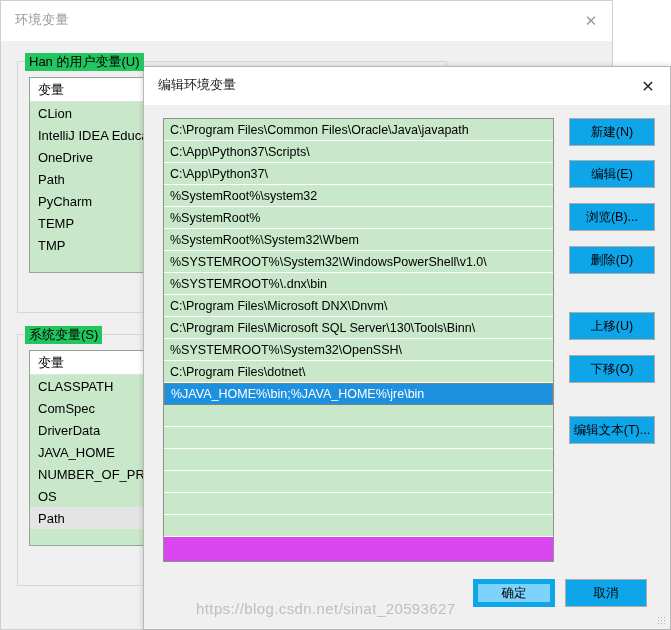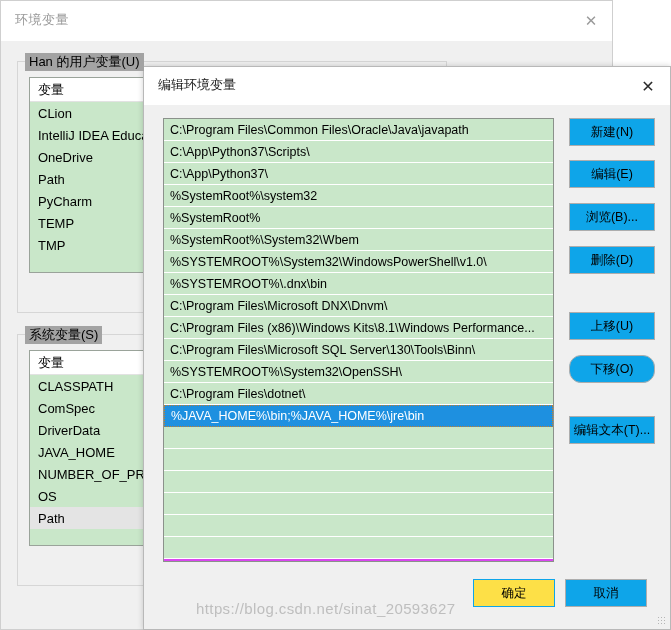--- a/index.html
+++ b/index.html
@@ -47,21 +47,21 @@
   
   .groupbox { position: absolute; }
   .groupbox .gb-frame {
     position: absolute; left: 0; top: 8px; right: 0; bottom: 0;
     border: 1px solid #d6d6d6;
     border-top: 1px solid #d6d6d6;
     box-sizing: border-box;
   }
   .groupbox .gb-legend {
     position: absolute; left: 8px; top: 0px;
-    background: #a3a3a3;
+    background: #22c55e;
     padding: 0 4px;
     font-size: 13px; color: #000000;
     white-space: nowrap;
     z-index: 2;
   }
 
   
   .varlist {
     position: absolute;
     background: #c9e7c9;
@@ -159,22 +159,22 @@
     font-size: 12.5px;
     color: #000000;
     display: flex; align-items: center; justify-content: center;
     font-family: "Liberation Sans", "DejaVu Sans", sans-serif;
   }
   .side-btn { left: 425px; width: 86px; height: 28px; }
 
   
   .btn-ok {
     left: 329px; top: 512px; width: 82px; height: 28px;
-    background: #fde047;
-    border: 1px solid #0ea5e9;
+    background: #7dd3fc;
+    border: 5px solid #0ea5e9;
   }
   .btn-cancel {
     left: 421px; top: 512px; width: 82px; height: 28px;
   }
 
   .watermark {
     position: absolute;
     left: 196px; top: 600px;
     font-size: 15px;
     color: rgba(170,170,170,.72);
@@ -284,21 +284,20 @@
       <div id="path-rows">
           <div class="pl-row">C:\Program Files\Common Files\Oracle\Java\javapath</div>
           <div class="pl-row">C:\App\Python37\Scripts\</div>
           <div class="pl-row">C:\App\Python37\</div>
           <div class="pl-row">%SystemRoot%\system32</div>
           <div class="pl-row">%SystemRoot%</div>
           <div class="pl-row">%SystemRoot%\System32\Wbem</div>
           <div class="pl-row">%SYSTEMROOT%\System32\WindowsPowerShell\v1.0\</div>
           <div class="pl-row">%SYSTEMROOT%\.dnx\bin</div>
           <div class="pl-row">C:\Program Files\Microsoft DNX\Dnvm\</div>
-          <div class="pl-row">C:\Program Files (x86)\Windows Kits\8.1\Windows Performance...</div>
           <div class="pl-row">C:\Program Files\Microsoft SQL Server\130\Tools\Binn\</div>
           <div class="pl-row">%SYSTEMROOT%\System32\OpenSSH\</div>
           <div class="pl-row">C:\Program Files\dotnet\</div>
           <div class="pl-row selected">%JAVA_HOME%\bin;%JAVA_HOME%\jre\bin</div>
           <div class="pl-row empty">&nbsp;</div>
           <div class="pl-row empty">&nbsp;</div>
           <div class="pl-row empty">&nbsp;</div>
           <div class="pl-row empty">&nbsp;</div>
           <div class="pl-row empty">&nbsp;</div>
           <div class="pl-row empty">&nbsp;</div>
@@ -314,21 +313,21 @@
         </div>
         <div class="btn side-btn" style="top: 136px;">
           <span>浏览(B)...</span>
         </div>
         <div class="btn side-btn" style="top: 179px;">
           <span>删除(D)</span>
         </div>
         <div class="btn side-btn" style="top: 245px;">
           <span>上移(U)</span>
         </div>
-        <div class="btn side-btn" style="top: 288px; border-radius: 12px;">
+        <div class="btn side-btn" style="top: 288px;">
           <span>下移(O)</span>
         </div>
         <div class="btn side-btn" style="top: 349px;">
           <span>编辑文本(T)...</span>
         </div>
       </div>
 
     <div class="btn btn-ok">
       <span>确定</span>
     </div>

